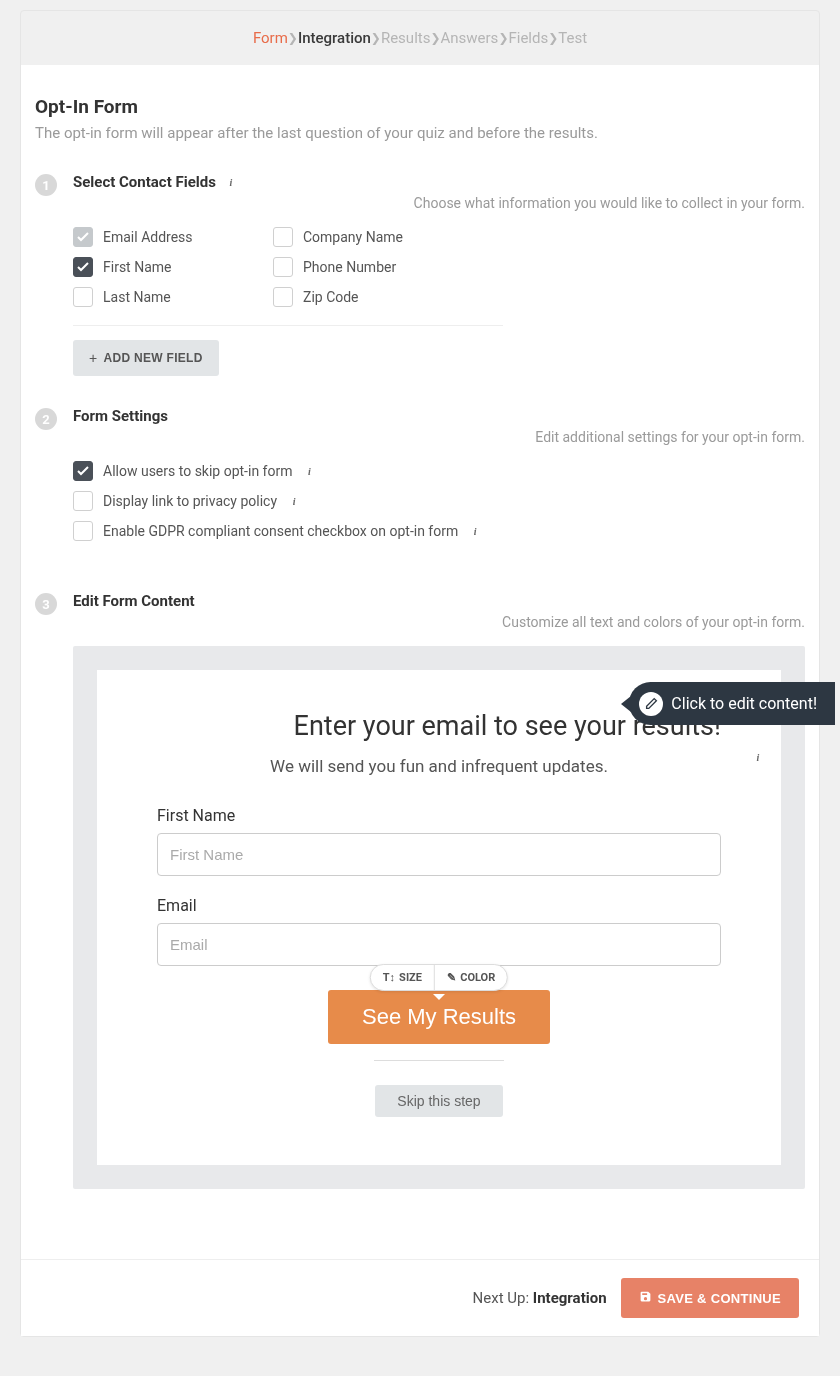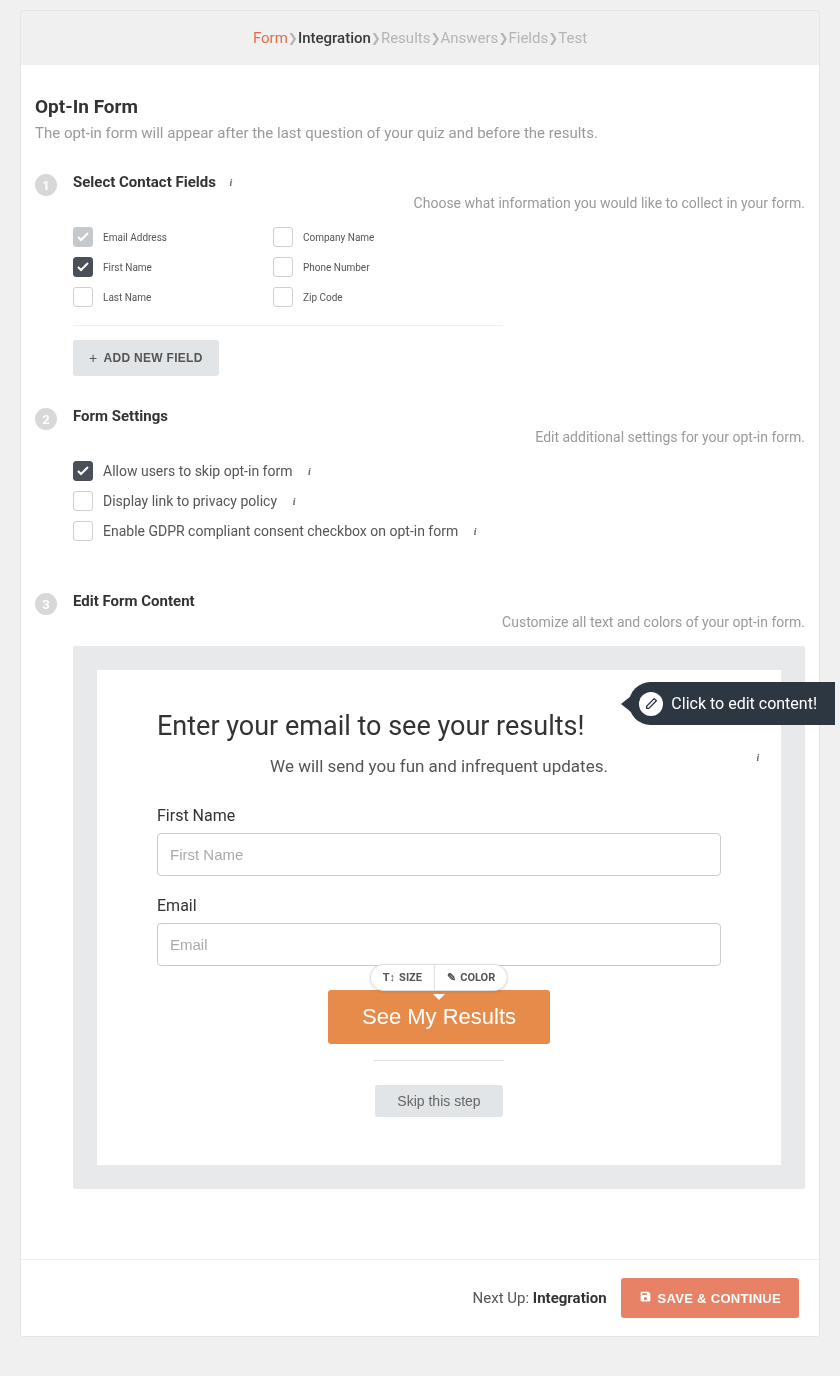--- a/index.html
+++ b/index.html
@@ -18,30 +18,30 @@
 .step-body { flex: 1; }
 .step-title { font-size: 15px; font-weight: 700; color: #333; display: inline-flex; align-items: center; gap: 8px; margin-bottom: 4px; }
 .step-sub { font-size: 14px; color: #9a9a9a; margin-bottom: 16px; text-align: right; }
 .info-icon { width: 14px; height: 14px; display: inline-flex; align-items: center; justify-content: center; font-size: 10px; font-weight: 700; color: #666; font-family: Georgia, serif; font-style: italic; }
 .fields-grid { display: grid; grid-template-columns: 180px 180px; gap: 10px 20px; margin-bottom: 18px; }
 .field-row { display: flex; align-items: center; gap: 10px; }
 .chk { width: 20px; height: 20px; border: 1px solid #d0d0d0; border-radius: 3px; display: flex; align-items: center; justify-content: center; cursor: pointer; flex-shrink: 0; }
 .chk.checked { background: #4a5058; border-color: #4a5058; }
 .chk.locked { background: #c5c9cc; border-color: #c5c9cc; }
 .chk svg { width: 12px; height: 10px; }
-.field-label { font-size: 10px; color: #555; }
+.field-label { font-size: 14px; color: #555; }
 .hr { border: none; border-top: 1px solid #eee; margin: 0 0 14px 0; width: 430px; }
 .btn-gray { background: #e2e5e7; border: none; border-radius: 3px; padding: 10px 16px; font-size: 12px; font-weight: 700; color: #555; cursor: pointer; display: inline-flex; align-items: center; gap: 6px; letter-spacing: 0.3px; }
 .plus-icon { font-size: 14px; font-weight: 400; }
 .settings-list { display: flex; flex-direction: column; gap: 10px; margin-bottom: 20px; }
 .setting-row { display: flex; align-items: center; gap: 10px; }
 .setting-label { font-size: 14px; color: #555; }
 .preview-area { background: #e8e9eb; padding: 24px; border-radius: 2px; }
 .preview-card { background: #fff; padding: 40px 60px 48px; position: relative; }
-.preview-title { font-size: 27px; color: #333; text-align: left; margin-bottom: 14px; font-weight: 400; }
+.preview-title { font-size: 27px; color: #333; text-align: right; margin-bottom: 14px; font-weight: 400; }
 .preview-sub { font-size: 17px; color: #555; text-align: center; margin-bottom: 30px; font-weight: 400; }
 .preview-info { position: absolute; top: 80px; right: 16px; }
 .form-group { margin-bottom: 20px; }
 .form-label { font-size: 16px; color: #333; margin-bottom: 8px; display: block; }
 .form-input { width: 100%; padding: 12px 12px; border: 1px solid #ccc; border-radius: 4px; font-size: 15px; color: #333; }
 .form-input::placeholder { color: #aaa; }
 .btn-wrap { position: relative; text-align: center; margin-top: 24px; }
 .toolbar { position: absolute; top: -26px; left: 50%; transform: translateX(-50%); display: inline-flex; background: #fff; border: 1px solid #ddd; border-radius: 16px; overflow: hidden; box-shadow: 0 1px 3px rgba(0,0,0,0.1); }
 .tool-btn { padding: 6px 12px; font-size: 11px; font-weight: 700; color: #555; cursor: pointer; display: flex; align-items: center; gap: 4px; }
 .tool-btn + .tool-btn { border-left: 1px solid #ddd; }

